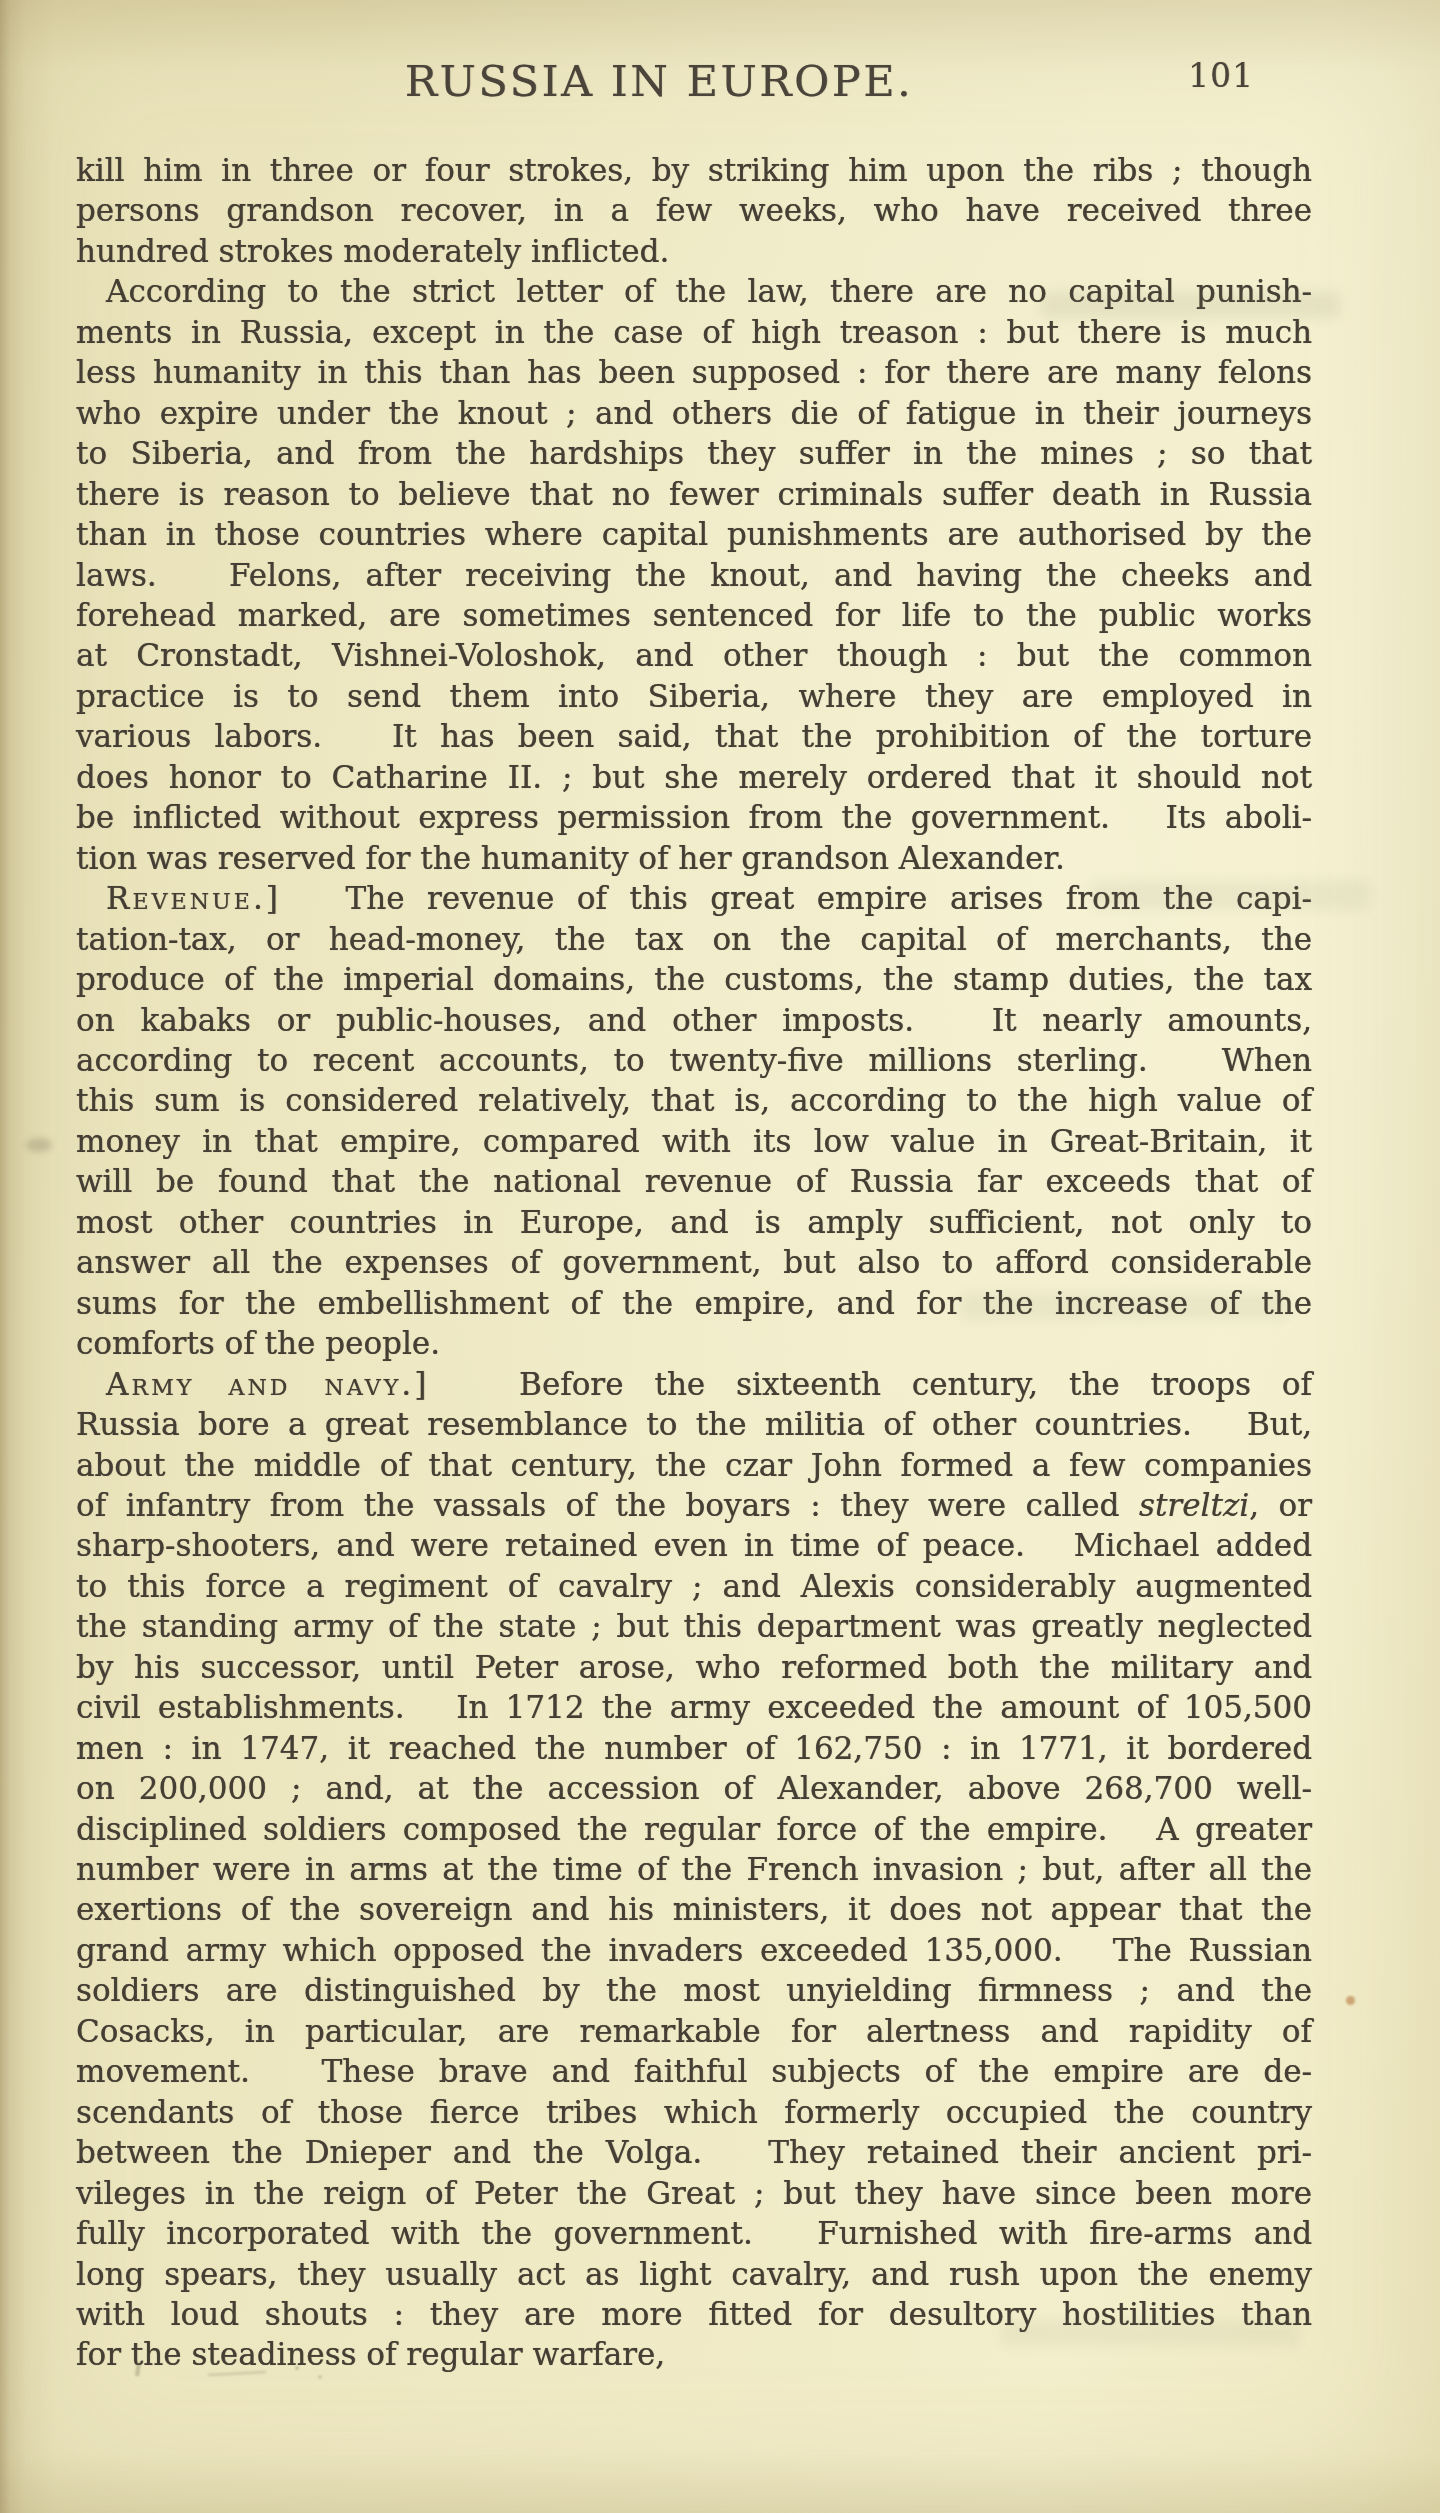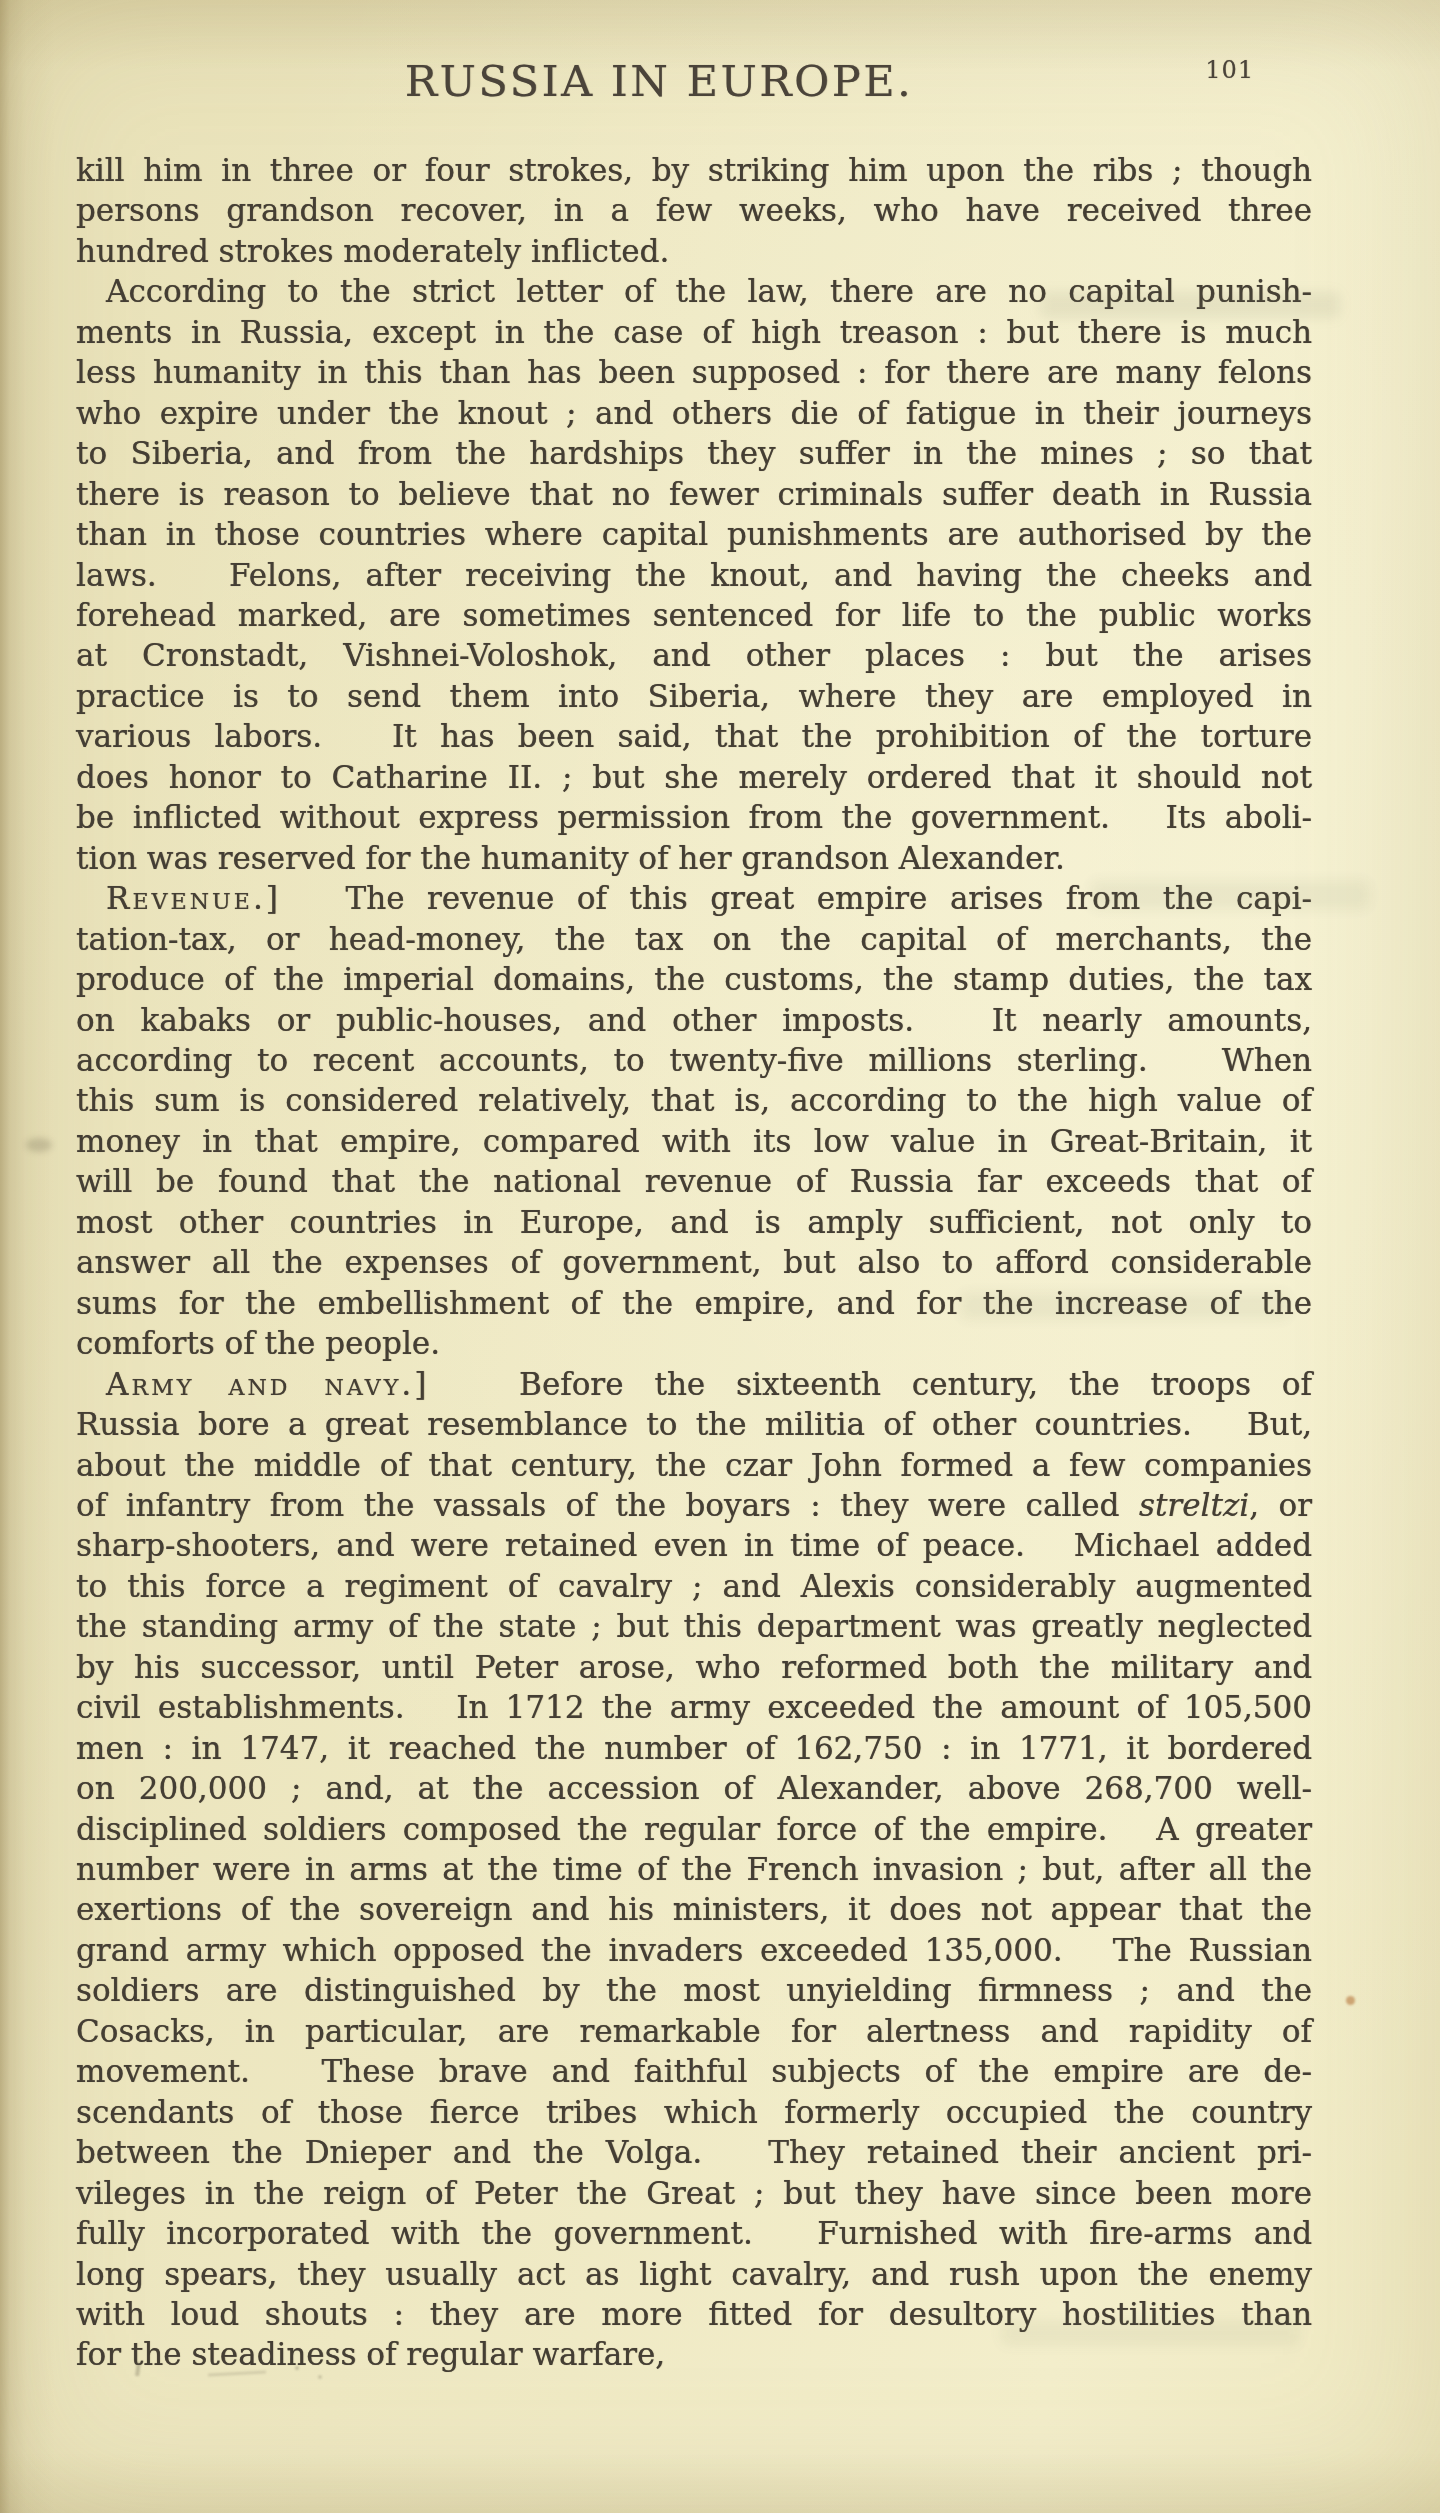--- a/index.html
+++ b/index.html
@@ -18,21 +18,21 @@
       linear-gradient(100deg,#e8e1b8 0%,#eee8c2 40%,#f3eecb 78%,#efe9c2 100%);
     box-shadow: inset 0 0 150px rgba(150,128,72,0.20);
   }
   .header{position:absolute;top:56px;left:0;width:100%;height:46px;color:#4b443a;}
   .running-title{
     position:absolute;left:659px;transform:translateX(-50%);
     font-size:43px;letter-spacing:2.5px;white-space:nowrap;
     text-shadow:0.4px 0.4px 0.8px rgba(70,60,45,0.55);
   }
   .page-number{
-    position:absolute;right:186px;top:0;font-size:24px;letter-spacing:1px;
+    position:absolute;right:186px;top:0;font-size:33px;letter-spacing:1px;
     text-shadow:0.4px 0.4px 0.8px rgba(70,60,45,0.55);
   }
   .body-text{
     position:absolute;top:150px;left:76px;width:1236px;
     font-size:31px;color:#443e34;
   }
   .line{
     line-height:40.45px;
     text-align:justify;text-align-last:justify;
     white-space:pre-wrap;
@@ -73,21 +73,21 @@
       <div class="line end">hundred strokes moderately inflicted.</div>
       <div class="line first-indent">According to the strict letter of the law, there are no capital punish-</div>
       <div class="line">ments in Russia, except in the case of high treason : but there is much</div>
       <div class="line">less humanity in this than has been supposed : for there are many felons</div>
       <div class="line">who expire under the knout ; and others die of fatigue in their journeys</div>
       <div class="line">to Siberia, and from the hardships they suffer in the mines ; so that</div>
       <div class="line">there is reason to believe that no fewer criminals suffer death in Russia</div>
       <div class="line">than in those countries where capital punishments are authorised by the</div>
       <div class="line">laws.   Felons, after receiving the knout, and having the cheeks and</div>
       <div class="line">forehead marked, are sometimes sentenced for life to the public works</div>
-      <div class="line">at Cronstadt, Vishnei-Voloshok, and other places : but the arises</div>
+      <div class="line">at Cronstadt, Vishnei-Voloshok, and other though : but the common</div>
       <div class="line">practice is to send them into Siberia, where they are employed in</div>
       <div class="line">various labors.   It has been said, that the prohibition of the torture</div>
       <div class="line">does honor to Catharine II. ; but she merely ordered that it should not</div>
       <div class="line">be inflicted without express permission from the government.   Its aboli-</div>
       <div class="line end">tion was reserved for the humanity of her grandson Alexander.</div>
       <div class="line first-indent"><span class="sc">Revenue.</span>]   The revenue of this great empire arises from the capi-</div>
       <div class="line">tation-tax, or head-money, the tax on the capital of merchants, the</div>
       <div class="line">produce of the imperial domains, the customs, the stamp duties, the tax</div>
       <div class="line">on kabaks or public-houses, and other imposts.   It nearly amounts,</div>
       <div class="line">according to recent accounts, to twenty-five millions sterling.   When</div>

